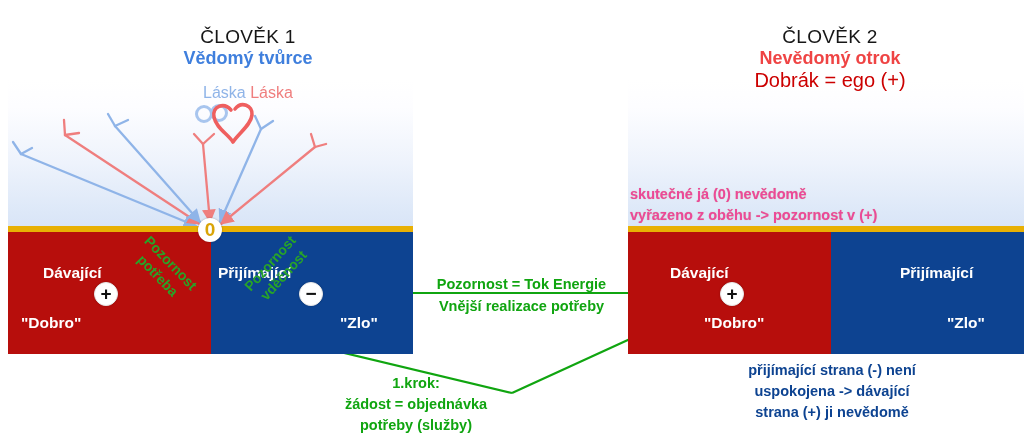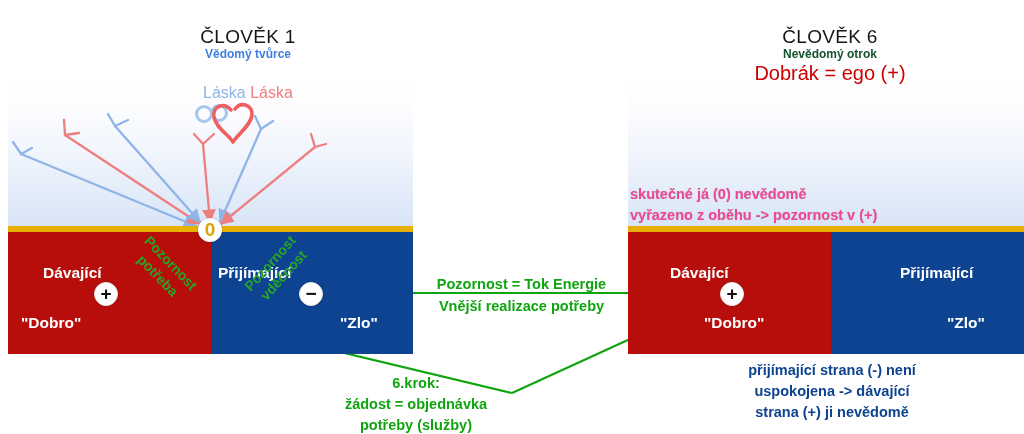--- a/index.html
+++ b/index.html
@@ -16,26 +16,26 @@
   .sky{
     position:absolute;
     background:linear-gradient(to bottom,#ffffff 0%,#fdfdff 18%,#eef3fc 55%,#dde8f8 88%,#d8e4f7 100%);
   }
   #sky-left{left:0;top:56px;width:405px;height:150px;}
   #sky-right{left:620px;top:56px;width:404px;height:150px;}
 
   
   .hdr{position:absolute;text-align:center;line-height:1.16;}
   .hdr .t1{font-size:19px;font-weight:400;color:#161616;letter-spacing:.3px;}
-  .hdr .t2{font-size:12px;font-weight:bold;}
+  .hdr .t2{font-size:18px;font-weight:bold;}
   .hdr .t3{font-size:20px;}
   #hdr-left{left:75px;top:2px;width:330px;}
   #hdr-left .t2{color:#3f7fdd;}
   #hdr-right{left:640px;top:2px;width:364px;}
-  #hdr-right .t2{color:#14532d;}
+  #hdr-right .t2{color:#ef4444;}
   #hdr-right .t3{color:#cc0000;}
 
   
   #love{position:absolute;left:100px;top:60px;width:280px;text-align:center;font-size:16px;}
   #love .w1{color:#8fb4e8;}
   #love .w2{color:#ef7e7e;}
 
   
   #gold-note{
     position:absolute;left:622px;top:160px;width:400px;
@@ -192,21 +192,21 @@
     <div class="t1">ČLOVĚK 1</div>
     <div class="t2">Vědomý tvůrce</div>
   </div>
 
   <div id="love">
     <span class="w1">Láska</span>
     <span class="w2">Láska</span>
   </div>
 
   <div class="hdr" id="hdr-right">
-    <div class="t1">ČLOVĚK 6</div>
+    <div class="t1">ČLOVĚK 2</div>
     <div class="t2">Nevědomý otrok</div>
     <div class="t3">Dobrák = ego (+)</div>
   </div>
 
   <div id="gold-note">
     <div>skutečné já (0) nevědomě</div>
     <div>vyřazeno z oběhu -&gt; pozornost v (+)</div>
   </div>
 
   <div class="gold-bar" id="bar-left"></div>
@@ -250,21 +250,21 @@
     <div>Pozornost</div>
     <div>vděčnost</div>
   </div>
 
   <div id="flow-note">
     <div>Pozornost = Tok Energie</div>
     <div>Vnější realizace potřeby</div>
   </div>
 
   <div class="step" id="step1">
-    <div>6.krok:</div>
+    <div>1.krok:</div>
     <div>žádost = objednávka</div>
     <div>potřeby (služby)</div>
   </div>
 
   <div id="blue-note">
     <div>přijímající strana (-) není</div>
     <div>uspokojena -&gt; dávající</div>
     <div>strana (+) ji nevědomě</div>
   </div>
 

